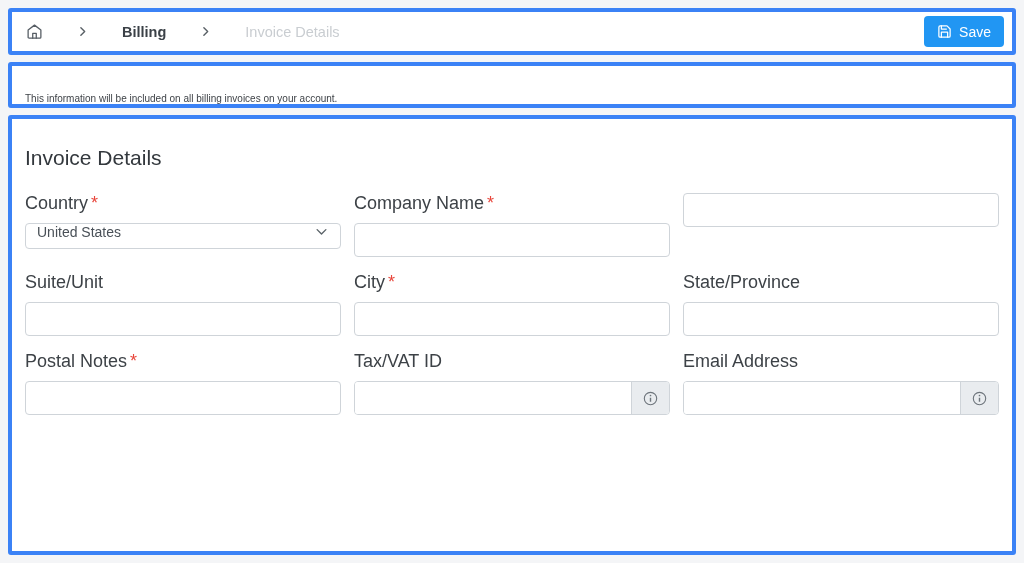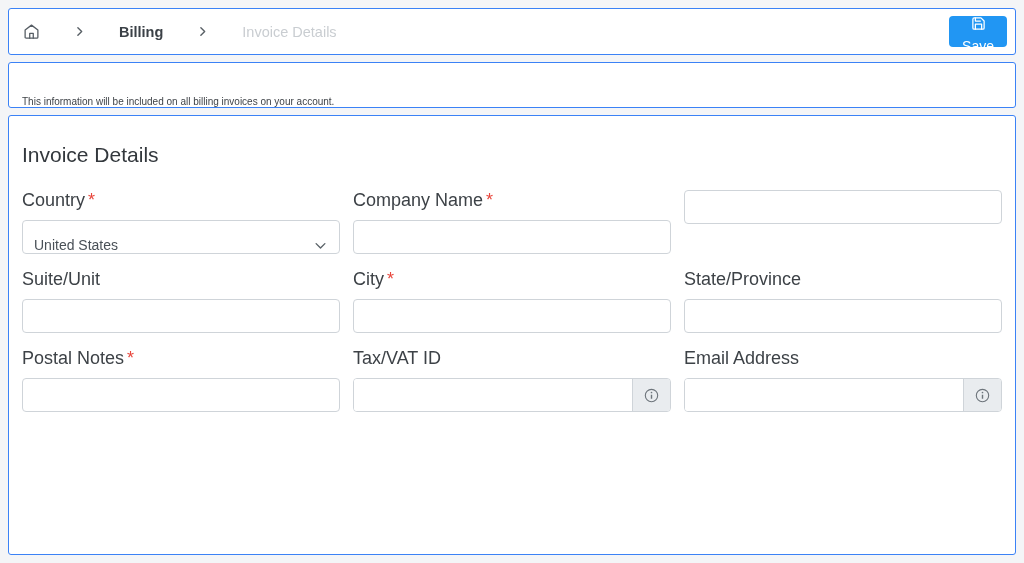--- a/index.html
+++ b/index.html
@@ -9,21 +9,21 @@
     font-family: "Liberation Sans", "DejaVu Sans", sans-serif;
     color: #3a3f44;
   }
   .page {
     width: 1024px; height: 563px;
     padding: 8px;
     display: flex; flex-direction: column; gap: 7px;
   }
   .card {
     background: #ffffff;
-    border: 1px solid #3b82f6;
+    border: 4px solid #3b82f6;
     border-radius: 3px;
     gap: 24px;
   }
 
   
   .breadcrumb-bar {
     height: 47px; flex: 0 0 47px;
     display: flex; align-items: center;
     padding: 0 8px 0 14px;
   }
@@ -32,21 +32,20 @@
   .crumb-link { font-size: 14.5px; font-weight: 600; color: #3b4147; cursor: pointer; }
   .crumb-current { font-size: 14.5px; color: #c9cdd1; }
   .save-btn {
     margin-left: auto;
     display: flex; align-items: center; gap: 7px;
     background: #2196f3; color: #ffffff;
     border: none; border-radius: 4px;
     height: 31px; padding: 0 13px;
     font-size: 14px; font-family: inherit;
     cursor: pointer;
-    flex-direction: column;
   }
 
   
   .notice-bar {
     height: 46px; flex: 0 0 46px;
     display: flex; align-items: flex-end;
     padding: 0 13px;
     font-size: 10px; color: #3f4348;
   }
 
@@ -75,22 +74,22 @@
   .text-input, .select-box, .notes-area, .input-group {
     width: 100%;
     border: 1px solid #cfd4d9;
     border-radius: 4px;
     background: #ffffff;
     font-size: 14px; color: #495057;
     font-family: inherit;
   }
   .text-input { height: 34px; padding: 0 11px; outline: none; }
   .select-box {
-    height: 34px; padding: 0 11px;
-    display: flex; align-items: flex-end; justify-content: space-between;
+    height: 26px; padding: 0 11px;
+    display: flex; align-items: flex-start; justify-content: space-between;
     cursor: pointer;
   }
   .select-box .chev { color: #5a6artifact268; color: #5a6268; display: flex; }
   .input-group {
     height: 34px;
     display: flex; align-items: stretch;
     overflow: hidden;
   }
   .input-group .text-input {
     border: none; border-radius: 0;

